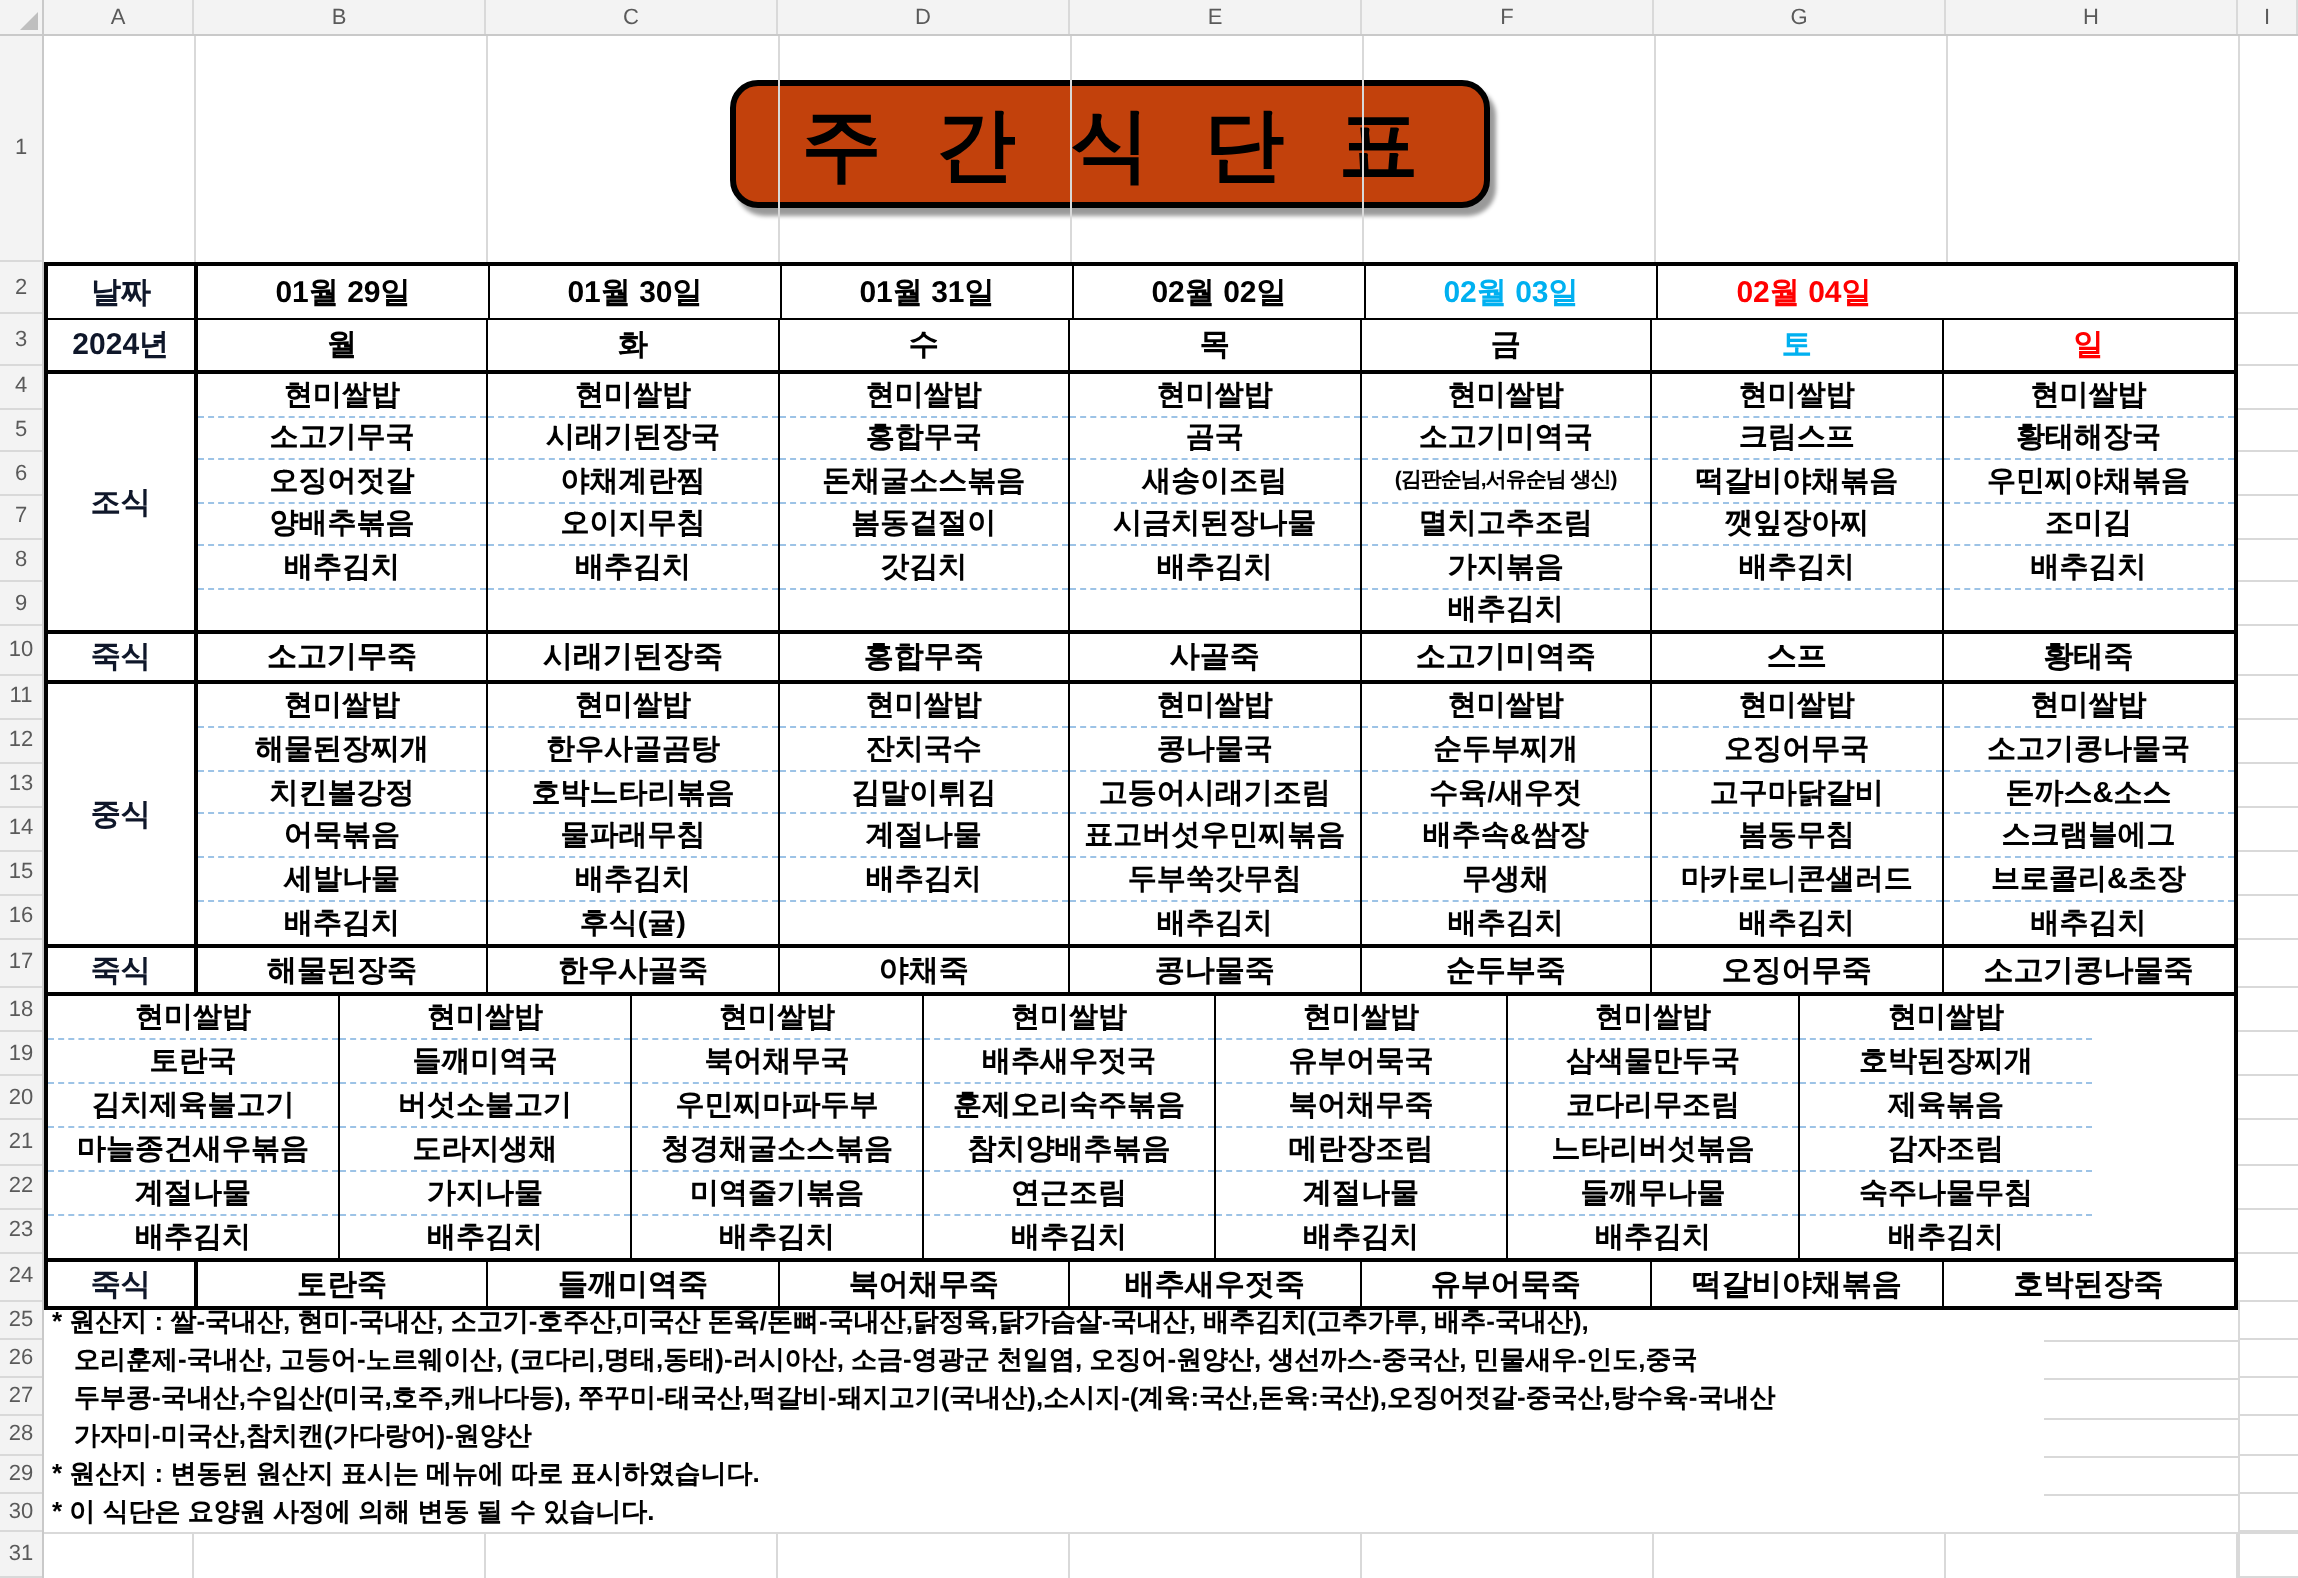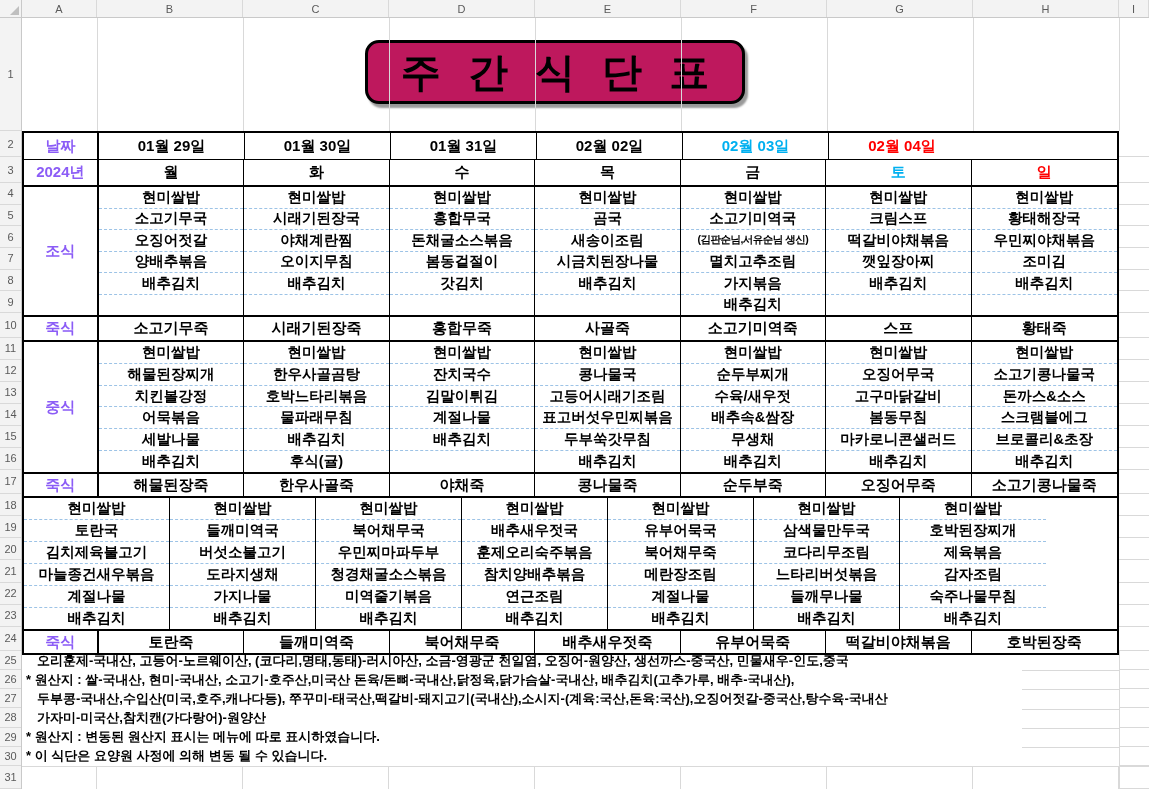--- a/index.html
+++ b/index.html
@@ -18,35 +18,35 @@
   .gutter{width:22px;background:#f3f3f3;border-right:1px solid #c9c9c9;box-sizing:border-box;}
   .rowh{box-sizing:border-box;border-bottom:1px solid #d9d9d9;color:#5a5a5a;font-size:11px;
     display:flex;align-items:center;justify-content:center;overflow:hidden;}
   .sheet{position:relative;width:1127px;height:771px;background:#fff;overflow:hidden;}
 
   
   .vgrid{position:absolute;top:0;width:1px;height:113px;background:#d9d9d9;}
 
   
   .titlebox{position:absolute;left:343px;top:22px;width:380px;height:64px;box-sizing:border-box;
-    border:3px solid #000;border-radius:14px;background:#be185d;
+    border:3px solid #000;border-radius:14px;background:#c2410c;
     box-shadow:3px 4px 2px rgba(0,0,0,0.40);
     display:flex;align-items:center;justify-content:center;}
   .titlebox span{font-size:40px;font-weight:bold;color:#000;letter-spacing:8px;white-space:nowrap;
     padding-left:8px;}
 
   
   .mtable{position:absolute;left:0;top:113px;width:1097px;border:2px solid #000;box-sizing:border-box;
     background:#fff;display:flex;flex-direction:column;}
   .band{display:flex;box-sizing:border-box;flex-shrink:0;}
   .band.btthick{border-top:2px solid #000;}
   .band.btthin{border-top:1px solid #000;}
   .acell{width:75px;box-sizing:border-box;border-right:2px solid #000;
     display:flex;align-items:center;justify-content:center;
-    font-size:15px;font-weight:bold;color:#8b5cf6;overflow:hidden;}
+    font-size:15px;font-weight:bold;color:#0f172a;overflow:hidden;}
   .dcell{width:146px;box-sizing:border-box;border-right:1px solid #000;
     display:flex;align-items:center;justify-content:center;
     font-size:15px;font-weight:bold;color:#000;overflow:hidden;white-space:nowrap;}
   .dcell:last-child{border-right:none;}
   .dcell.stack{flex-direction:column;align-items:stretch;justify-content:flex-start;}
   .slot{flex:1 1 0;display:flex;align-items:center;justify-content:center;
     font-size:14.5px;font-weight:bold;color:#000;overflow:hidden;white-space:nowrap;
     border-bottom:1px dashed #9dc3e6;box-sizing:border-box;}
   .slot:last-child{border-bottom:none;}
   .slot.small{font-size:10.5px;letter-spacing:-0.5px;}
@@ -348,22 +348,22 @@
             <div class="dcell">토란죽</div>
             <div class="dcell">들깨미역죽</div>
             <div class="dcell">북어채무죽</div>
             <div class="dcell">배추새우젓죽</div>
             <div class="dcell">유부어묵죽</div>
             <div class="dcell">떡갈비야채볶음</div>
             <div class="dcell">호박된장죽</div>
           </div>
         </div>
       <div class="footnotes">
+          <div class="fline">* 원산지 : 쌀-국내산, 현미-국내산, 소고기-호주산,미국산 돈육/돈뼈-국내산,닭정육,닭가슴살-국내산, 배추김치(고추가루, 배추-국내산),</div>
           <div class="fline indent">오리훈제-국내산, 고등어-노르웨이산, (코다리,명태,동태)-러시아산, 소금-영광군 천일염, 오징어-원양산, 생선까스-중국산, 민물새우-인도,중국</div>
-          <div class="fline">* 원산지 : 쌀-국내산, 현미-국내산, 소고기-호주산,미국산 돈육/돈뼈-국내산,닭정육,닭가슴살-국내산, 배추김치(고추가루, 배추-국내산),</div>
           <div class="fline indent">두부콩-국내산,수입산(미국,호주,캐나다등), 쭈꾸미-태국산,떡갈비-돼지고기(국내산),소시지-(계육:국산,돈육:국산),오징어젓갈-중국산,탕수육-국내산</div>
           <div class="fline indent">가자미-미국산,참치캔(가다랑어)-원양산</div>
           <div class="fline">* 원산지 : 변동된 원산지 표시는 메뉴에 따로 표시하였습니다.</div>
           <div class="fline">* 이 식단은 요양원 사정에 의해 변동 될 수 있습니다.</div>
         </div>
       <div class="rightstrip">
           <div class="rcell" style="height: 26px;"></div>
           <div class="rcell" style="height: 26px;"></div>
           <div class="rcell" style="height: 21.6667px;"></div>
           <div class="rcell" style="height: 21.6667px;"></div>

